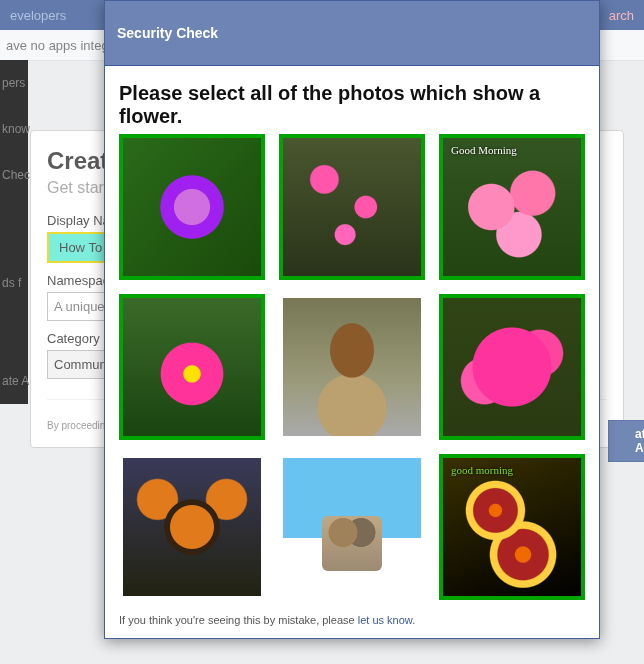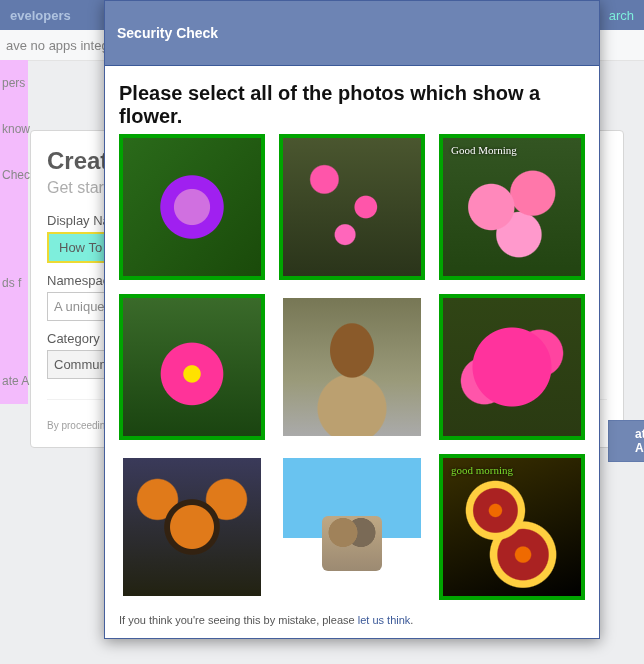--- a/index.html
+++ b/index.html
@@ -1,21 +1,21 @@
 <!DOCTYPE html>
 <html><head>
 <meta charset="utf-8">
 <style>
 html,body{margin:0;padding:0;font-family:Helvetica,Arial,sans-serif;background:#e9eaed;width:644px;height:664px;overflow:hidden}
 .bg{position:absolute;top:0;left:0;right:0;bottom:0;filter:none}
 .topbar{height:30px;background:#3b5998;color:#fff;font-size:13px;display:flex;align-items:center;padding:0 10px;justify-content:space-between}
-.topbar .brand{color:#9cb4d8;font-weight:bold}
-.topbar .search{color:#5eead4}
+.topbar .brand{color:#9cb4d8;font-weight:normal}
+.topbar .search{color:#fca5a5}
 .subbar{height:30px;background:#f6f7f8;border-bottom:1px solid #ddd;font-size:13px;color:#666;display:flex;align-items:center;padding-left:6px}
-.sidebar{position:absolute;left:0;top:60px;width:28px;font-size:12px;color:#6b6b6b;background:#f0abfc}
+.sidebar{position:absolute;left:0;top:60px;width:28px;font-size:12px;color:#6b6b6b;background:#000000}
 .sidebar div{padding:16px 2px;white-space:nowrap}
 .create-card{position:absolute;left:30px;top:130px;width:560px;background:#fff;border:1px solid #ccc;border-radius:4px;padding:16px}
 .create-card h2{margin:0;font-size:24px;color:#333}
 .create-card .sub{color:#999;margin:4px 0 16px}
 .create-card label{display:block;font-size:13px;color:#333;margin:10px 0 4px}
 .yellowbtn{background:#5eead4;border:2px solid #e9d100;color:#333;padding:6px 10px;font-size:13px;display:inline-block}
 .textfield{border:1px solid #bbb;padding:6px;font-size:13px;color:#999;width:220px}
 .select{border:1px solid #bbb;padding:6px;font-size:13px;color:#333;background:#f0f0f0;width:100px;text-align:left}
 .right-rail{position:absolute;right:0;top:130px;width:36px}
 .primary-btn-bg{background:#4e69a2;color:#fff;padding:6px 26px;font-size:12px;border:1px solid #3b5998;font-weight:bold;margin-top:290px}
@@ -126,16 +126,16 @@
           <div class="img img8"></div>
         </div>
       <div class="tile selected">
           <div class="img img9">
             <span class="gm gm9">good    morning</span>
           </div>
         </div>
     </div>
 
     <div class="mistake">
-      <span>If you think you're seeing this by mistake, please </span><a href="#">let us think</a><span>.</span>
+      <span>If you think you're seeing this by mistake, please </span><a href="#">let us know</a><span>.</span>
     </div>
   </div>
 </div>
 
 </body></html>

